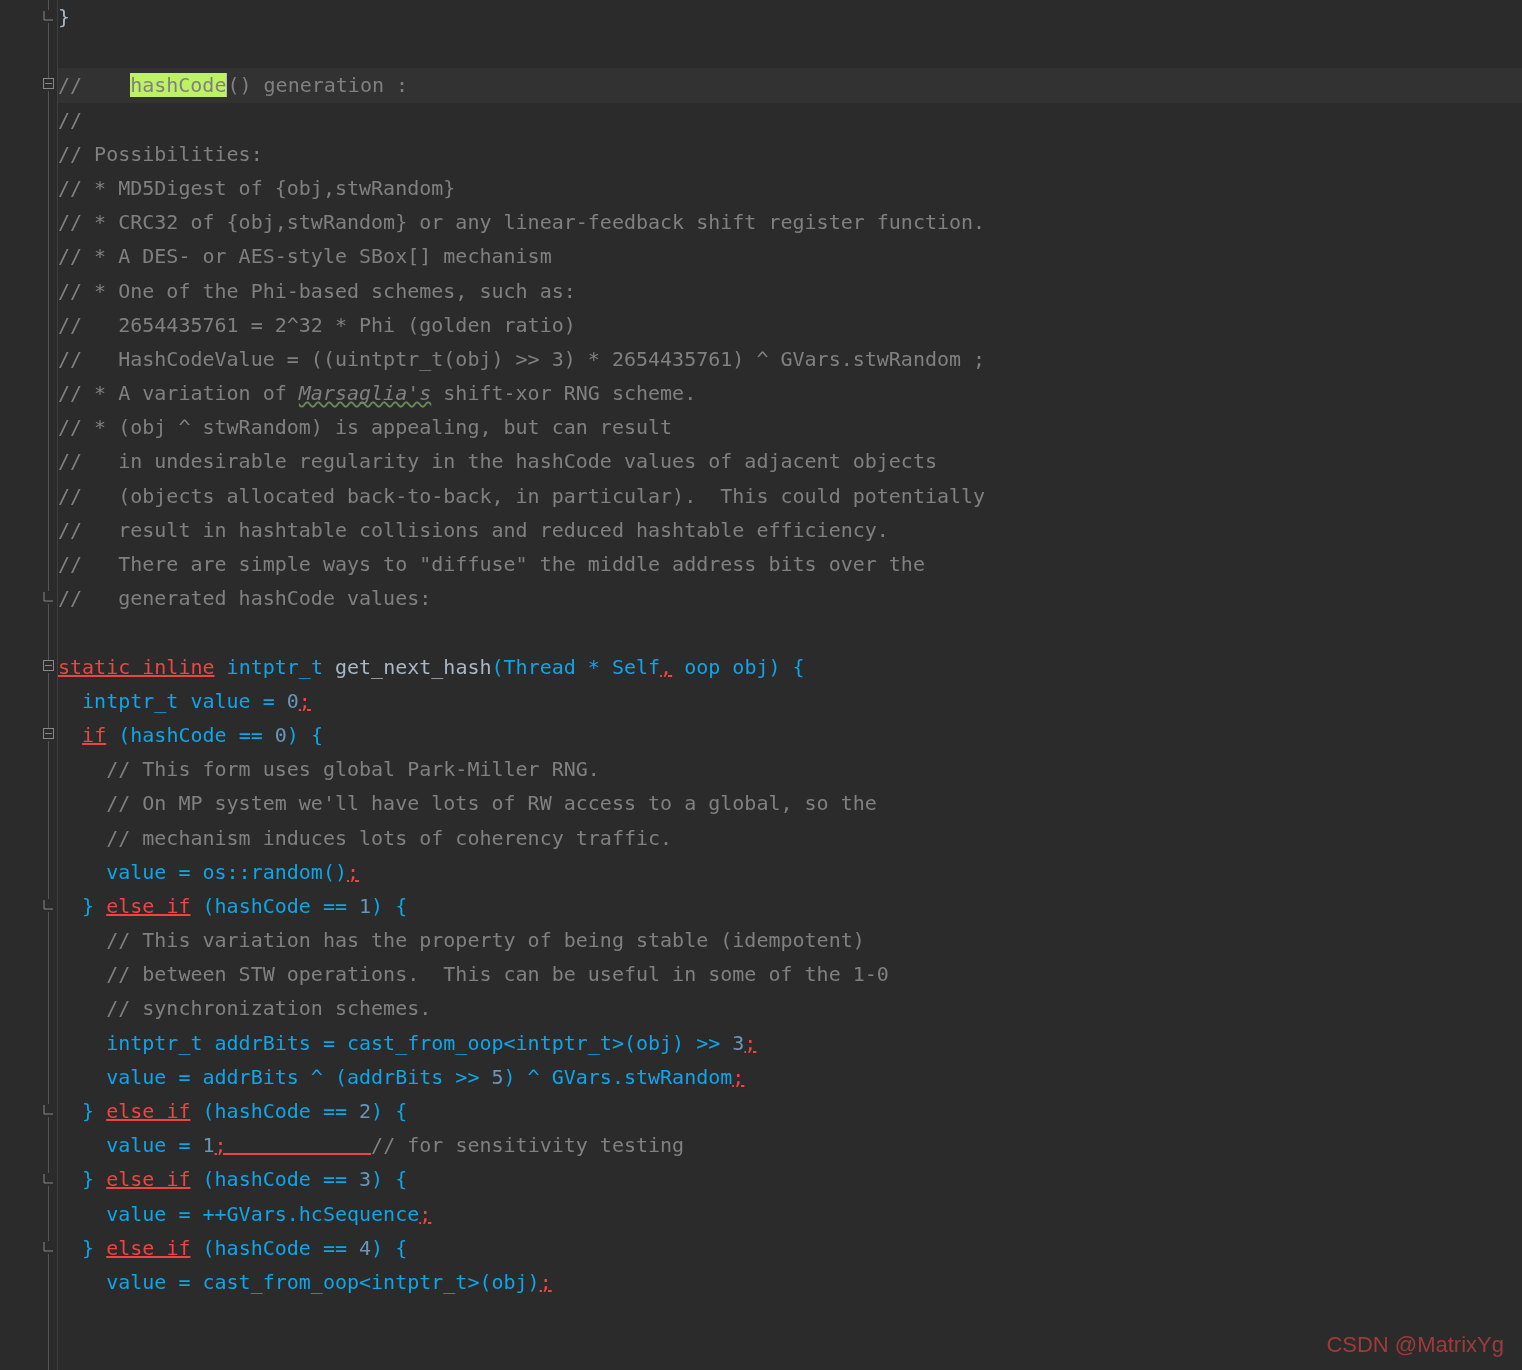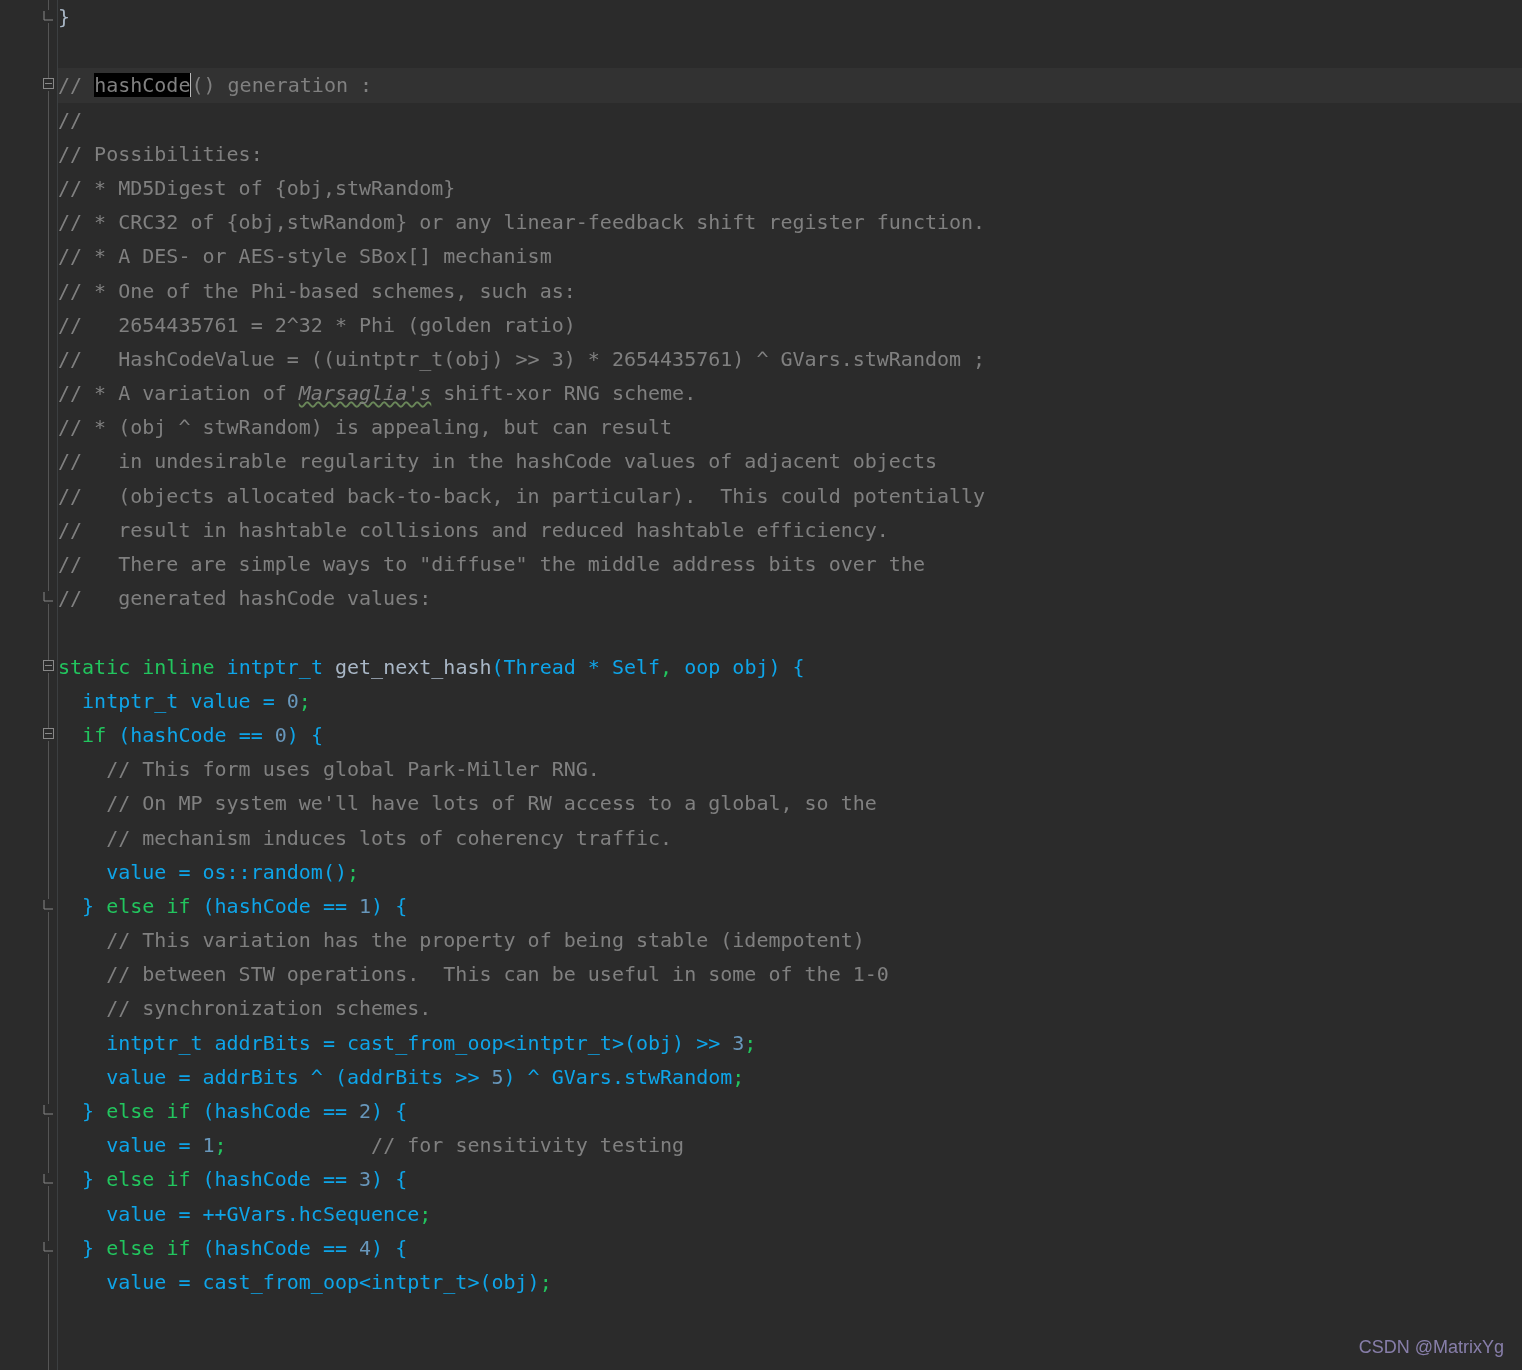--- a/index.html
+++ b/index.html
@@ -55,25 +55,26 @@
   .line-highlight {
     background: #323232;
     position: absolute;
     left: 0;
     right: 0;
     height: 34.2px;
     z-index: 0;
   }
   .line > span { position: relative; z-index: 1; }
   .sel {
-    background: #000000;
+    background: #bef264;
     color: #fff;
+    margin-left: 36px;
   }
   .comment { color: #808080; }
-  .kw { color: #22c55e; }
+  .kw { color: #ef4444; text-decoration: underline; }
   .num { color: #6897bb; }
   .type { color: #0ea5e9; }
   .fn  { color: #a9b7c6; text-align: right; }
   .op  { color: #a9b7c6; }
   .squiggle {
     text-decoration: underline wavy #6a8759;
     text-decoration-skip-ink: none;
     font-style: italic;
   }
   .caret {
@@ -82,22 +83,22 @@
     height:24px;
     background:#bbb;
     vertical-align:middle;
     position:relative;
     top:-2px;
   }
   .watermark {
     position: absolute;
     right: 18px;
     bottom: 12px;
-    color: #c4b5fd;
-    font-size: 18px;
+    color: #ef4444;
+    font-size: 22px;
     font-family: Arial, sans-serif;
     opacity: 0.6;
     z-index: 5;
   }
 </style>
 </head>
 <body>
 
 <div class="editor">
   <div class="gutter">

